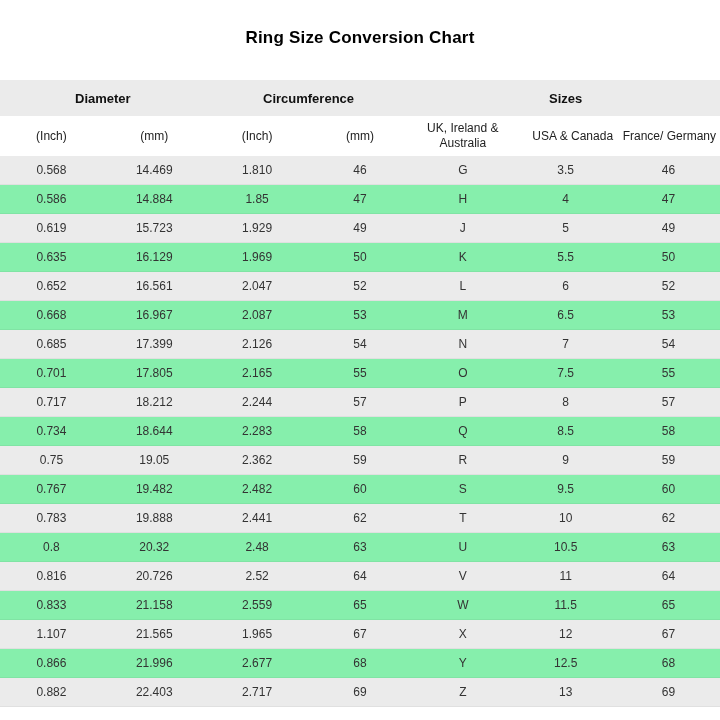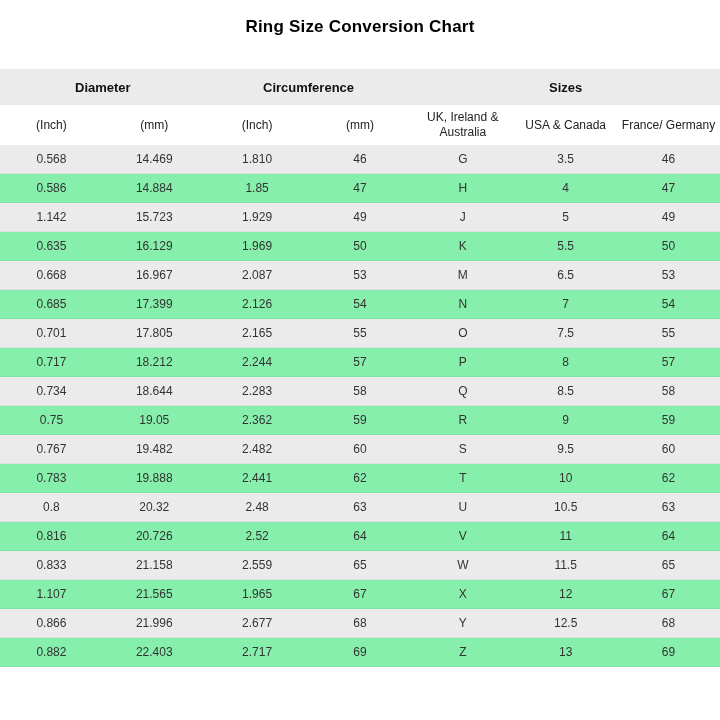--- a/index.html
+++ b/index.html
@@ -5,21 +5,21 @@
   html, body {
     margin: 0;
     padding: 0;
     width: 720px;
     height: 720px;
     background: #ffffff;
     overflow: hidden;
     font-family: "Liberation Sans", sans-serif;
   }
   .page-title {
-    margin: 5px;
+    margin: 16px;
     padding-top: 12px;
     text-align: center;
     font-size: 17px;
     font-weight: 700;
     color: #000000;
     letter-spacing: 0.2px;
   }
   table.ring-table {
     width: 100%;
     border-collapse: collapse;
@@ -40,21 +40,21 @@
     background: #ffffff;
     height: 40px;
     font-size: 12px;
     font-weight: 400;
     color: #222222;
     text-align: center;
     vertical-align: middle;
     padding: 0 4px;
     line-height: 1.25;
   }
-  thead tr.sub-row th.nowrap { white-space: nowrap; }
+  thead tr.sub-row th.nowrap { white-space: nowrap; text-align: right; }
   tbody td {
     height: 28px;
     font-size: 12px;
     font-weight: 400;
     color: #333333;
     text-align: center;
     vertical-align: middle;
     padding: 0;
   }
   tbody tr { border-bottom: 1px solid rgba(0,0,0,0.045); background: #86efac; }
@@ -95,38 +95,47 @@
       <tr>
         <td>0.586</td>
         <td>14.884</td>
         <td>1.85</td>
         <td>47</td>
         <td>H</td>
         <td>4</td>
         <td>47</td>
       </tr>
       <tr>
-        <td>1.142</td>
+        <td>0.619</td>
         <td>15.723</td>
         <td>1.929</td>
         <td>49</td>
         <td>J</td>
         <td>5</td>
         <td>49</td>
       </tr>
       <tr>
         <td>0.635</td>
         <td>16.129</td>
         <td>1.969</td>
         <td>50</td>
         <td>K</td>
         <td>5.5</td>
         <td>50</td>
       </tr>
       <tr>
+        <td>0.652</td>
+        <td>16.561</td>
+        <td>2.047</td>
+        <td>52</td>
+        <td>L</td>
+        <td>6</td>
+        <td>52</td>
+      </tr>
+      <tr>
         <td>0.668</td>
         <td>16.967</td>
         <td>2.087</td>
         <td>53</td>
         <td>M</td>
         <td>6.5</td>
         <td>53</td>
       </tr>
       <tr>
         <td>0.685</td>

